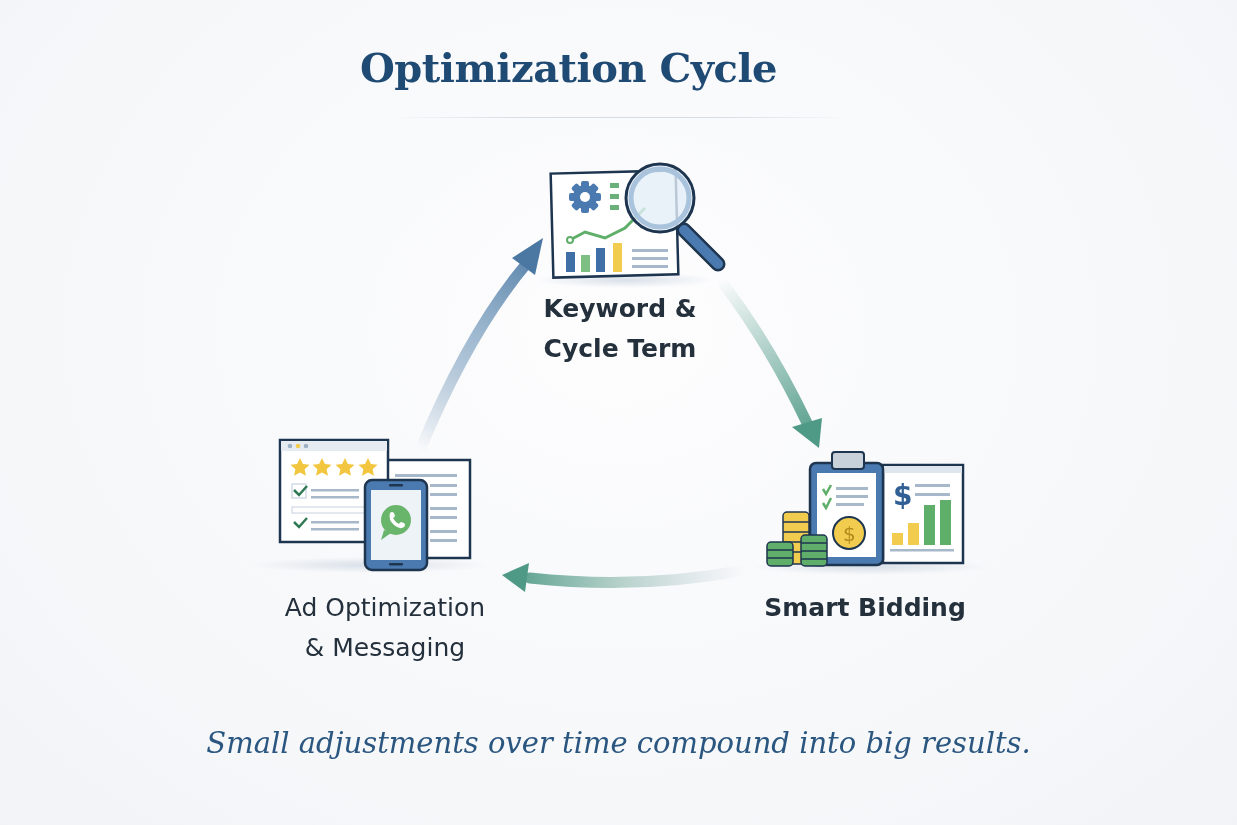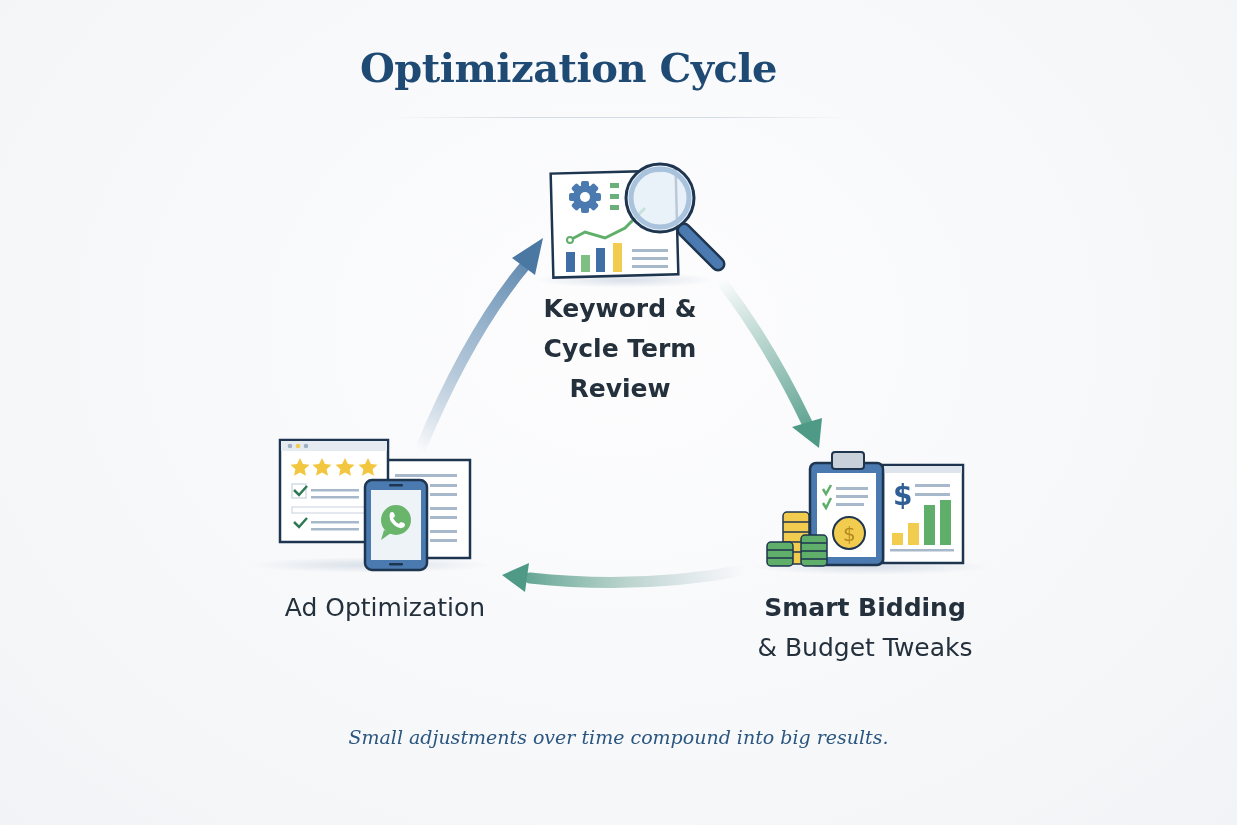--- a/index.html
+++ b/index.html
@@ -21,21 +21,21 @@
     position:absolute; text-align:center; color:#24303c;
     font-family: "DejaVu Sans", sans-serif; font-size:25px; line-height:40px;
   }
   .label.bold { font-weight:600; }
   .label span { display:block; }
   #lbl-keyword { left:500px; width:240px; top:289px; }
   #lbl-ad { left:250px; width:270px; top:588px; }
   #lbl-bid { left:720px; width:290px; top:588px; }
   .tagline {
     position:absolute; left:0; width:1237px; top:726px; text-align:center;
-    font-family: "DejaVu Serif", serif; font-style:italic; font-size:19px;
+    font-family: "DejaVu Serif", serif; font-style:italic; font-size:29px;
     color:#2a5680;
   }
   svg.layer { position:absolute; left:0; top:0; }
 </style>
 </head>
 <body>
 
 <div class="title">Optimization Cycle</div>
 <div class="title-rule"></div>
 
@@ -184,23 +184,22 @@
       <line x1="801" y1="543" x2="827" y2="543"></line>
       <line x1="801" y1="551" x2="827" y2="551"></line>
       <line x1="801" y1="559" x2="827" y2="559"></line>
     </g>
   </g>
 </svg>
 
 <div class="label bold" id="lbl-keyword">
   <span>Keyword &amp;</span>
   <span>Cycle Term</span>
-  <span>Review</span>
 </div>
 <div class="label" id="lbl-ad">
   <span>Ad Optimization</span>
+  <span>&amp; Messaging</span>
 </div>
 <div class="label" id="lbl-bid">
   <span style="font-weight:700">Smart Bidding</span>
-  <span>&amp; Budget Tweaks</span>
 </div>
 
 <div class="tagline">Small adjustments over time compound into big results.</div>
 
 </body></html>

